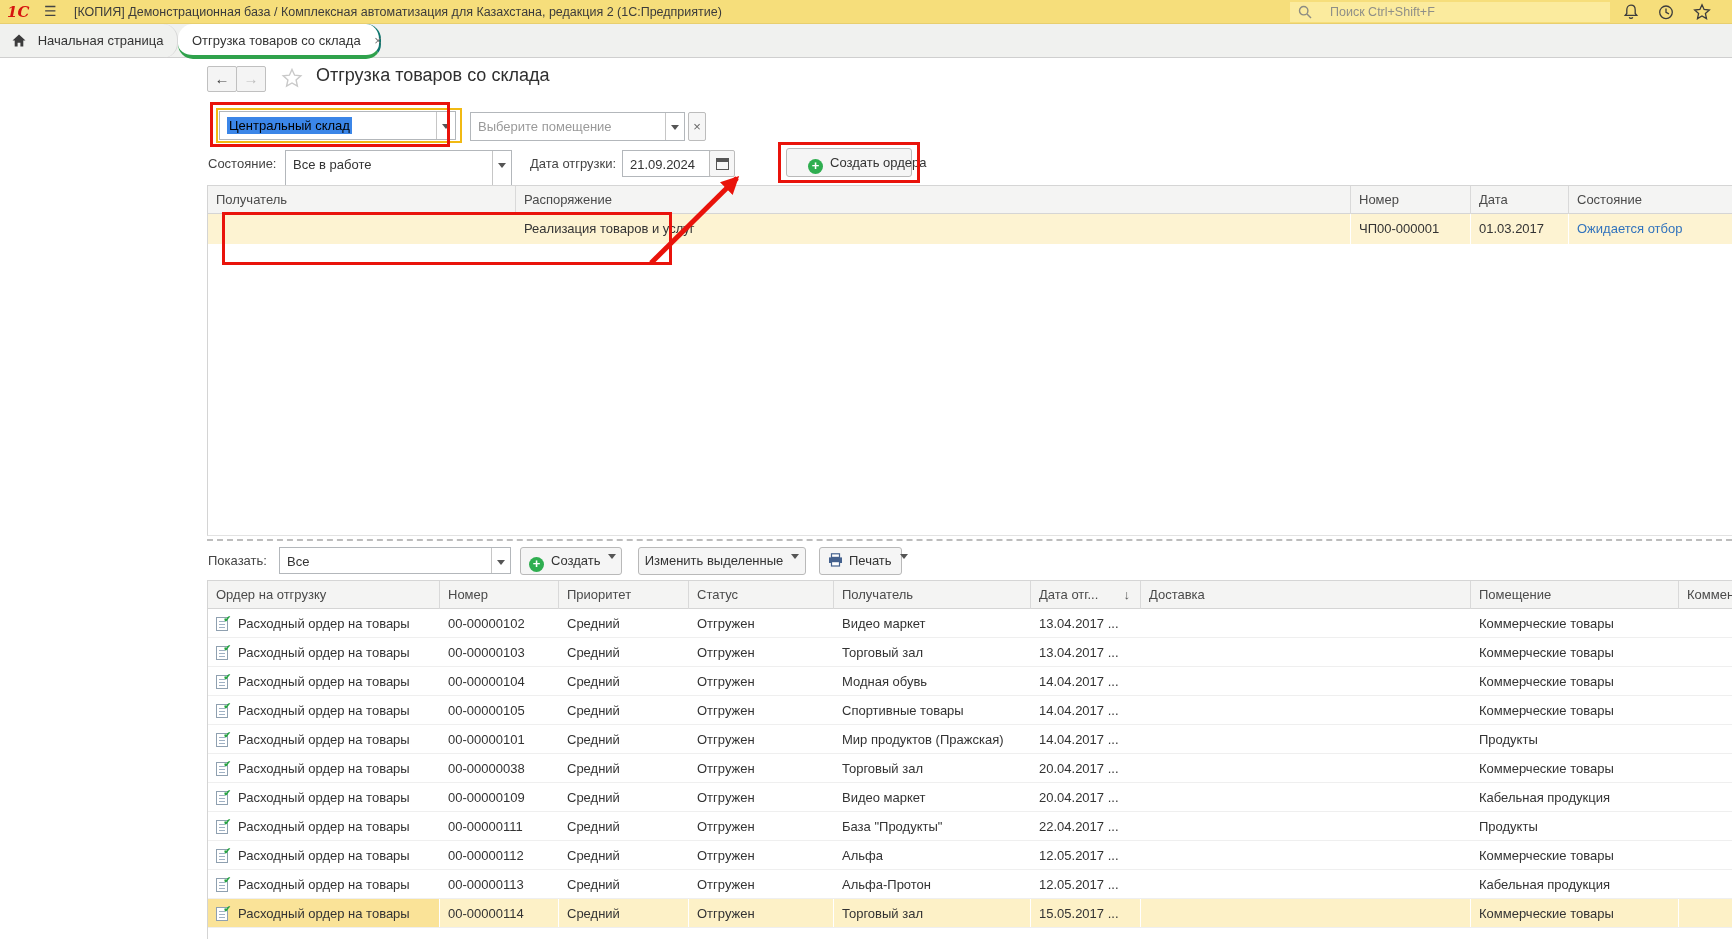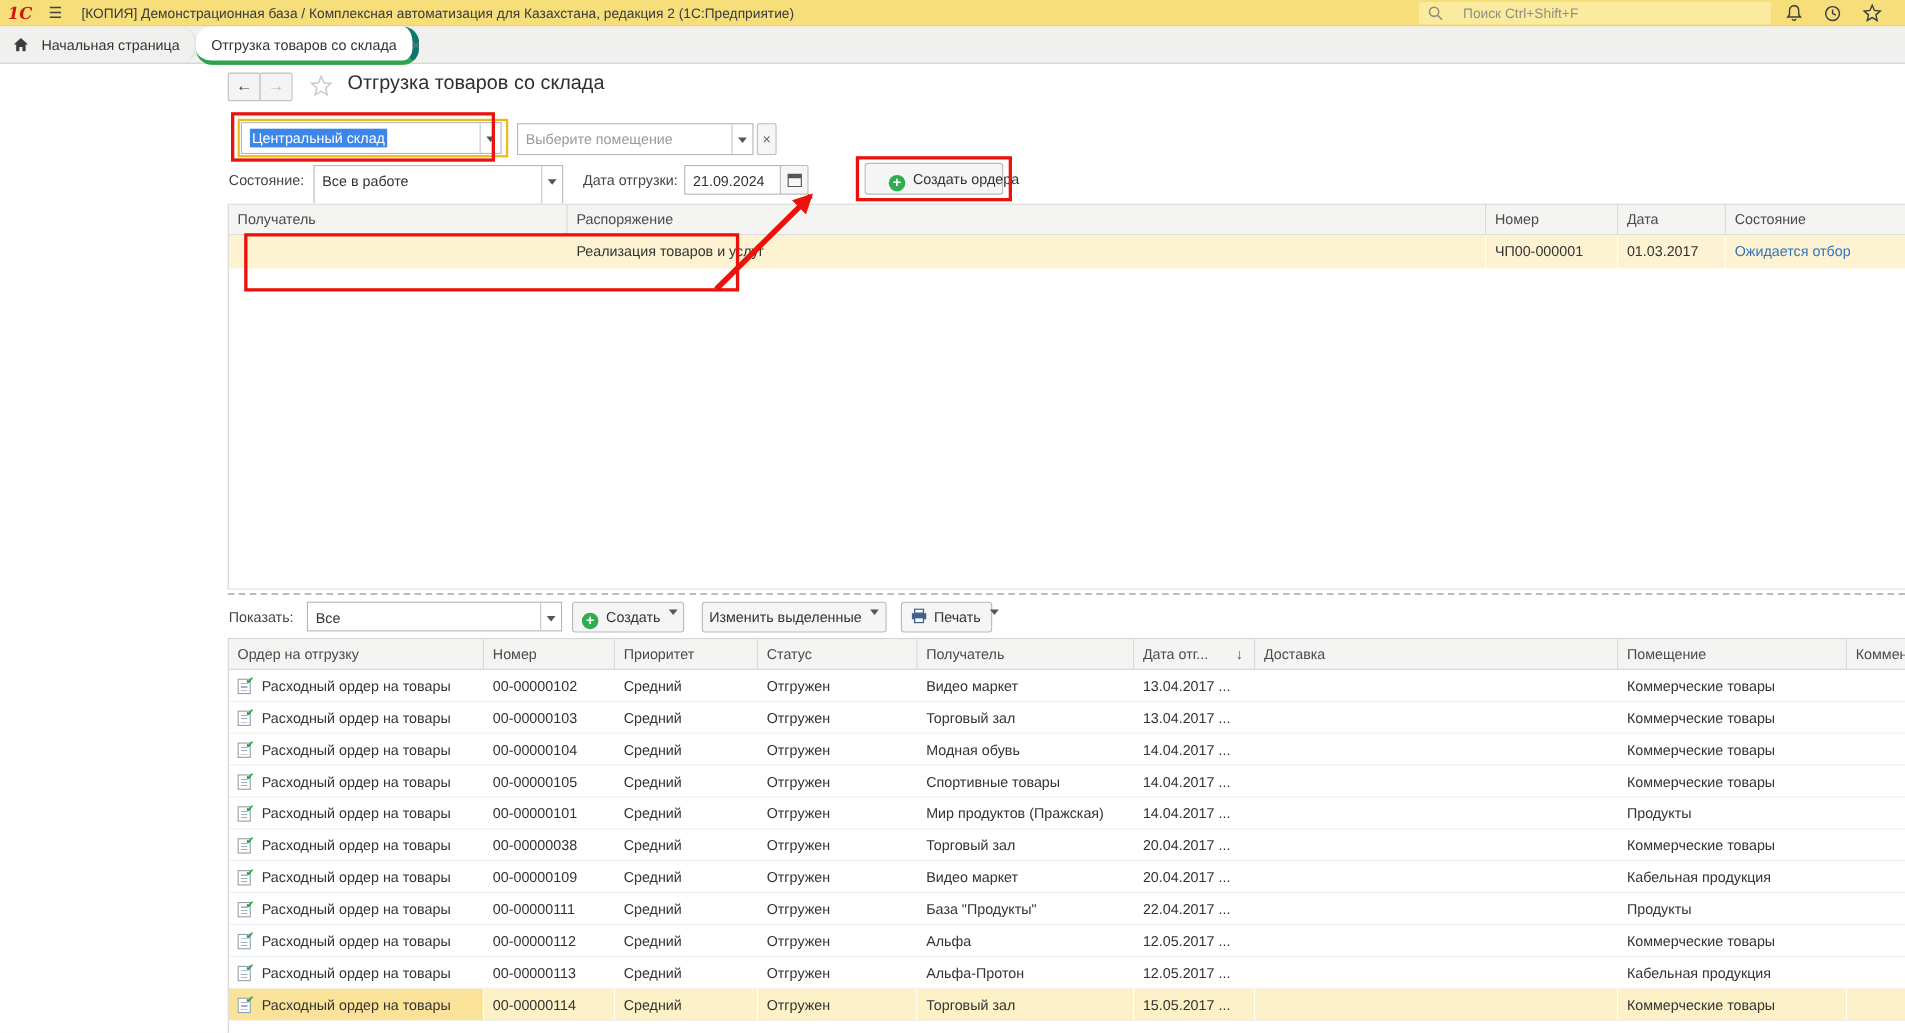--- a/index.html
+++ b/index.html
@@ -20,21 +20,21 @@
   .searchbox { position:absolute; left:1290px; top:2px; width:320px; height:20px; background:#fbeb9e;
     display:flex; align-items:center; padding-left:8px; gap:18px; cursor:text; }
   .searchbox span { color:#8f8f88; font-size:12.5px; }
   .topico { position:absolute; top:3px; width:18px; height:18px; cursor:pointer; }
 
   
   .tabbar { position:absolute; left:0; top:24px; width:1732px; height:34px; background:#f0f1ef; border-bottom:1px solid #cfcfcf; }
   .tab { position:absolute; top:0; height:34px; line-height:33px; white-space:nowrap; cursor:pointer;border-radius:15px; }
   .tab-home { left:0; width:178px; border-right:1px solid #d6d6d6; padding-left:12px; }
   .tab-home svg { vertical-align:-2px; margin-right:8px; }
-  .tab-active { left:178px; width:203px; background:#fff; border-right:6px solid #0f766e;
+  .tab-active { left:178px; width:203px; background:#fff; border-right:2px solid #0f766e;
     padding-left:14px; border-bottom:4px solid #2fa24c; height:35px; }
   .tab-close { color:#777; margin-left:10px; font-size:13px; }
 
   
   .sidebar { position:absolute; left:0; top:58px; width:196px; height:881px; background:#f6de7b; border-right:1px solid #ddd; }
   .side-row { position:absolute; left:0; width:196px; cursor:pointer; color:#333; font-size:13.5px; }
   .side-label { position:absolute; left:40px; top:0; line-height:17px; }
   .ico-list { position:absolute; left:13px; width:20px; height:15px;
     background:repeating-linear-gradient(to bottom, #4a4a4a 0 3px, rgba(0,0,0,0) 3px 6px); }
   .ico-grid { position:absolute; left:13px; width:19px; height:16px; background:
@@ -54,21 +54,21 @@
 
   
   .field { position:absolute; background:#fff; border:1px solid #b3b7bb; }
   .field .txt { position:absolute; left:7px; top:0; right:22px; line-height:27px; white-space:nowrap; overflow:hidden; }
   .ddzone { position:absolute; right:0; top:0; bottom:0; width:19px; border-left:1px solid #c6c6c6; cursor:pointer; }
   .ddzone:after { content:""; position:absolute; left:5px; top:12px; border:4px solid rgba(0,0,0,0);
     border-top:5px solid #555; }
   .focus-ring { left:216px; top:108px; width:246px; height:35px; border:2px solid #f1b913; }
   .combo1 { left:219px; top:111px; width:237px; height:29px; }
   .combo1 .txt { line-height:27px; }
-  .sel-text { background:#3b86e8; color:#ffffff; padding:1px 2px; }
+  .sel-text { background:#3b86e8; color:#000000; padding:1px 2px; }
   .combo2 { left:470px; top:112px; width:215px; height:29px; }
   .placeholder { color:#9a9a9a; }
   .clear-btn { left:688px; top:112px; width:18px; height:29px; background:#f6f6f6; border:1px solid #bcbcbc;
     text-align:center; line-height:27px; color:#666; cursor:pointer; border-radius:2px; }
   .flabel { position:absolute; height:27px; line-height:27px; color:#444; white-space:nowrap; }
   .combo-state { left:285px; top:150px; width:227px; height:41px; }
   .date-field { left:622px; top:150px; width:88px; height:27px; }
   .date-field .txt { right:4px; }
   .cal-btn { left:709px; top:150px; width:26px; height:27px; background:#f6f6f6; border:1px solid #bcbcbc; cursor:pointer; border-radius:2px; }
   .cal-glyph { position:absolute; left:6px; top:7px; width:13px; height:12px; border:1px solid #555; border-top:4px solid #555; }

